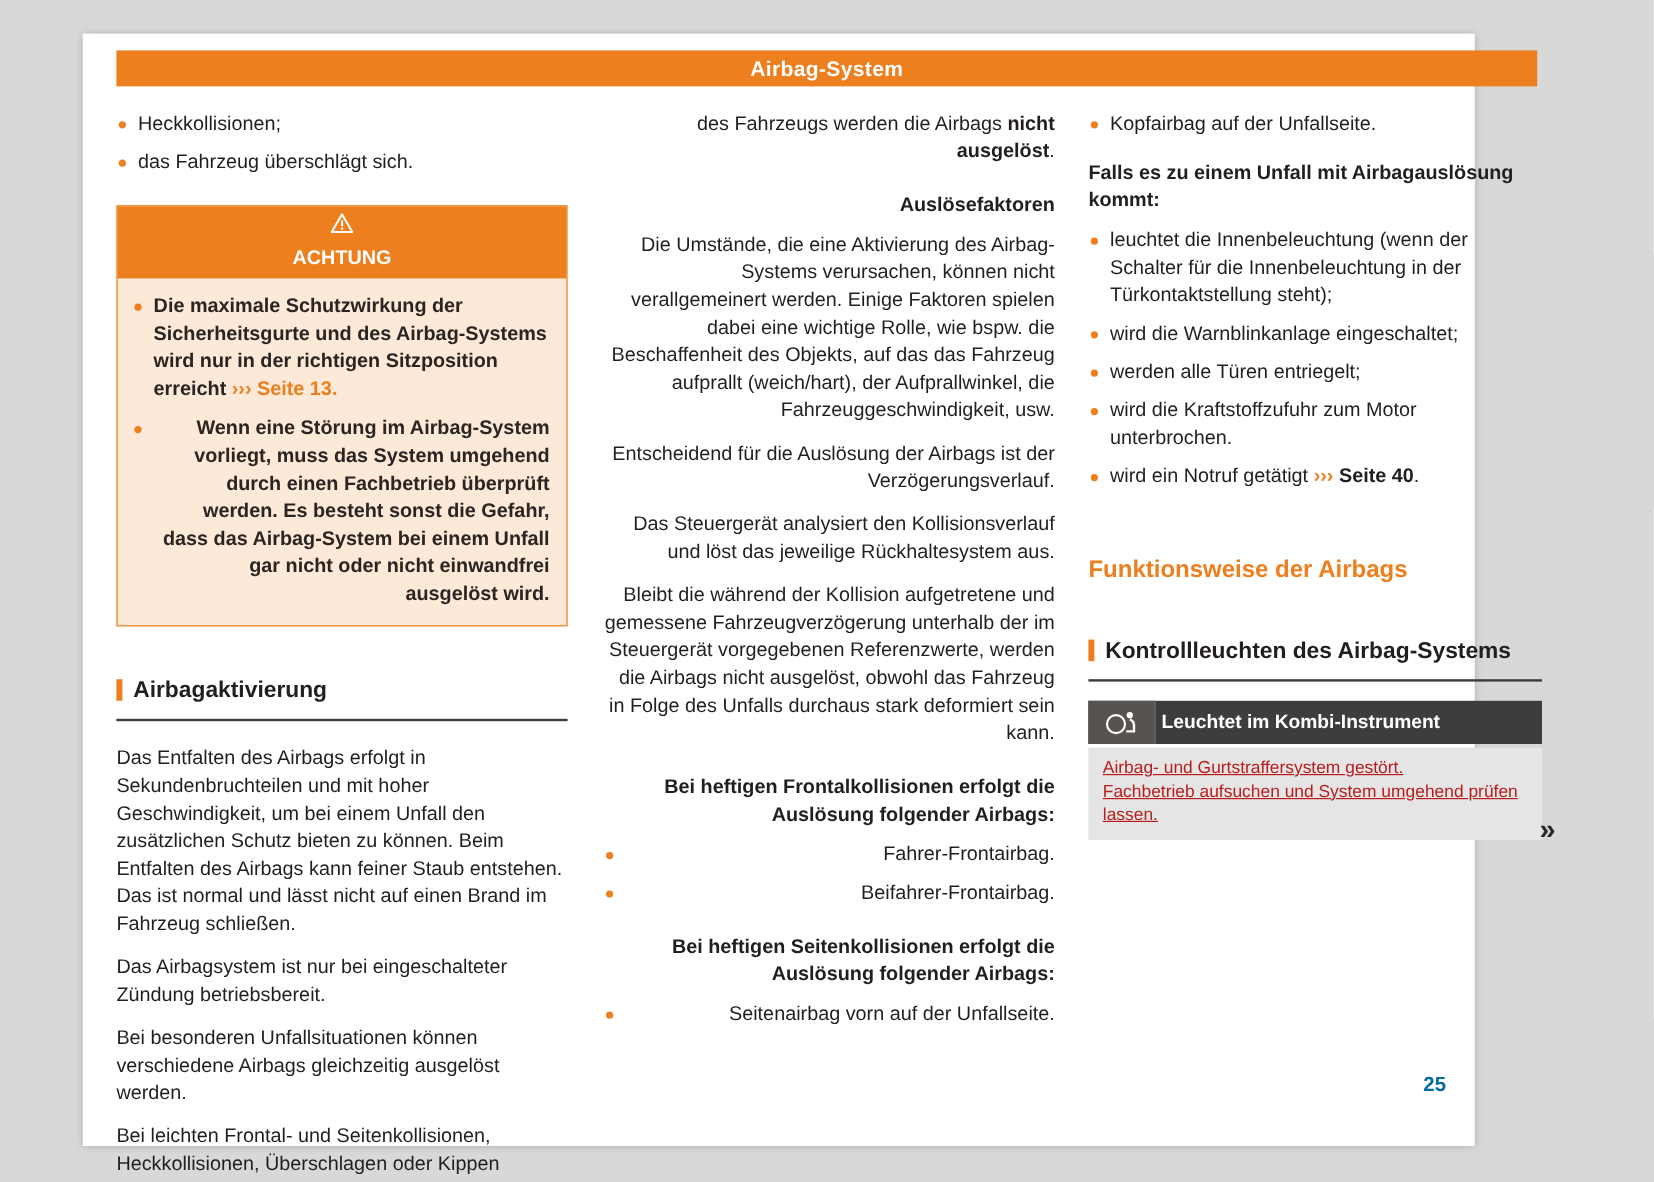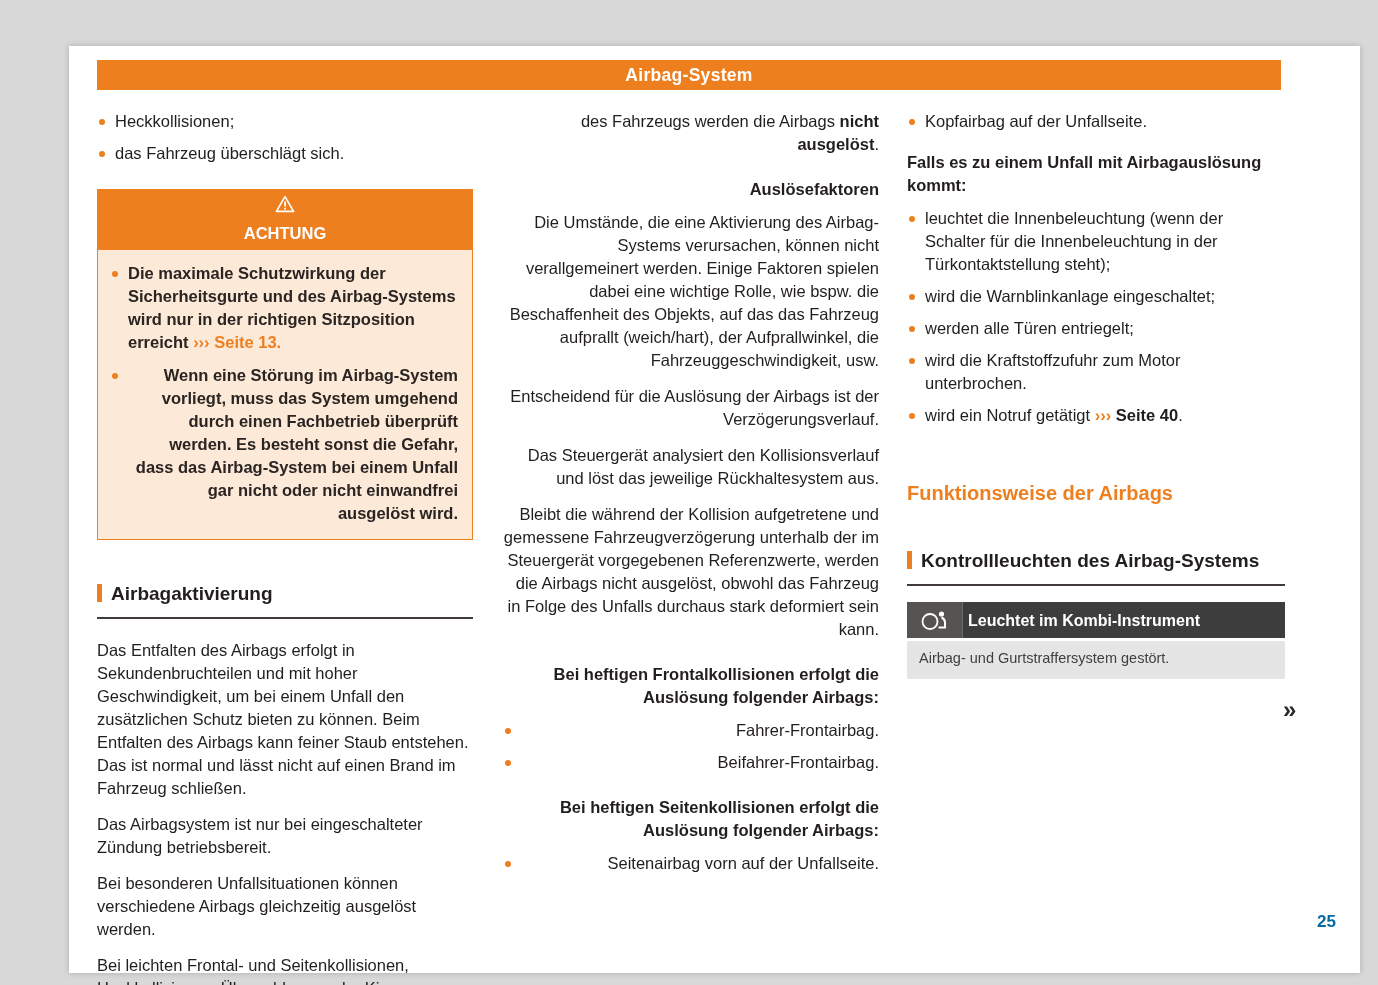--- a/index.html
+++ b/index.html
@@ -12,21 +12,21 @@
   *{margin:0;padding:0;box-sizing:border-box;}
   html,body{width:1378px;height:985px;}
   body{
     background:#D8D8D8;
     font-family:"Liberation Sans","DejaVu Sans",sans-serif;
     color:var(--text);
     position:relative;
     overflow:hidden;
   }
   .page{
-    position:absolute;left:69px;top:46px;width:1291px;height:927px;
+    position:absolute;left:69px;top:28px;width:1160px;height:927px;
     background:#ffffff;box-shadow:0 0 6px rgba(0,0,0,0.2);
   }
   .header-bar{
     position:absolute;left:28px;top:14px;width:1184px;height:30px;
     background:var(--accent);color:#fff;font-weight:bold;font-size:17.5px;
     display:flex;align-items:center;justify-content:center;letter-spacing:.3px;
   }
   .col{position:absolute;top:64px;font-size:16.5px;line-height:23px;color:var(--text);}
   .col-left{left:28px;width:376px;}
   .col-mid{left:434px;width:376px;text-align:right;}
@@ -58,21 +58,21 @@
   }
   .accent-bar{position:absolute;left:0;top:2px;bottom:15px;width:5px;background:var(--accent);}
 
   .big-heading{color:var(--accent);font-size:20px;line-height:28px;font-weight:bold;margin:52px 0 0;}
   .col-right .section-heading{margin-bottom:0;}
 
   .indicator-bar{margin-top:16px;display:flex;align-items:stretch;background:var(--darkbar);color:#fff;height:36px;}
   .ind-icon-cell{flex:0 0 56px;background:#565350;display:flex;align-items:center;justify-content:center;border-right:1px solid #6B6865;}
   .ind-label{display:flex;align-items:center;padding-left:5px;font-weight:bold;font-size:16px;}
 
-  .indicator-note{margin-top:3px;background:var(--notebg);padding:8px 12px 10px;font-size:14.5px;line-height:19.5px;color:#404040;}
+  .indicator-note{margin-top:3px;background:var(--notebg);padding:8px 12px 10px;font-size:14.5px;line-height:19.5px;color:#b91c1c;text-decoration:underline;}
 
   .continuation{position:absolute;left:1214px;top:650px;font-size:24px;font-weight:bold;color:#2B2827;}
   .page-number{position:absolute;right:24px;top:866px;font-size:17px;font-weight:bold;color:#0369a1;}
 </style>
 </head>
 <body>
 
 <div class="page">
 
   <div class="header-bar">
@@ -195,19 +195,20 @@
         <svg width="30" height="22" viewBox="0 0 30 22">
           <circle cx="10" cy="12.5" r="7.5" fill="none" stroke="#fff" stroke-width="1.8"></circle>
           <circle cx="21.5" cy="5" r="2.6" fill="#fff"></circle>
           <path d="M21.5 8.5 q3.5 1.5 3.5 5 v5 h-6.5" fill="none" stroke="#fff" stroke-width="2"></path>
         </svg>
       </span>
       <span class="ind-label">Leuchtet im Kombi-Instrument</span>
     </div>
     <div class="indicator-note">
       <div>Airbag- und Gurtstraffersystem gestört.</div>
+      <div>Fachbetrieb aufsuchen und System umgehend prüfen lassen.</div>
     </div>
   </div>
 
   <div class="continuation">»</div>
   <div class="page-number">25</div>
 
 </div>
 
 </body></html>

